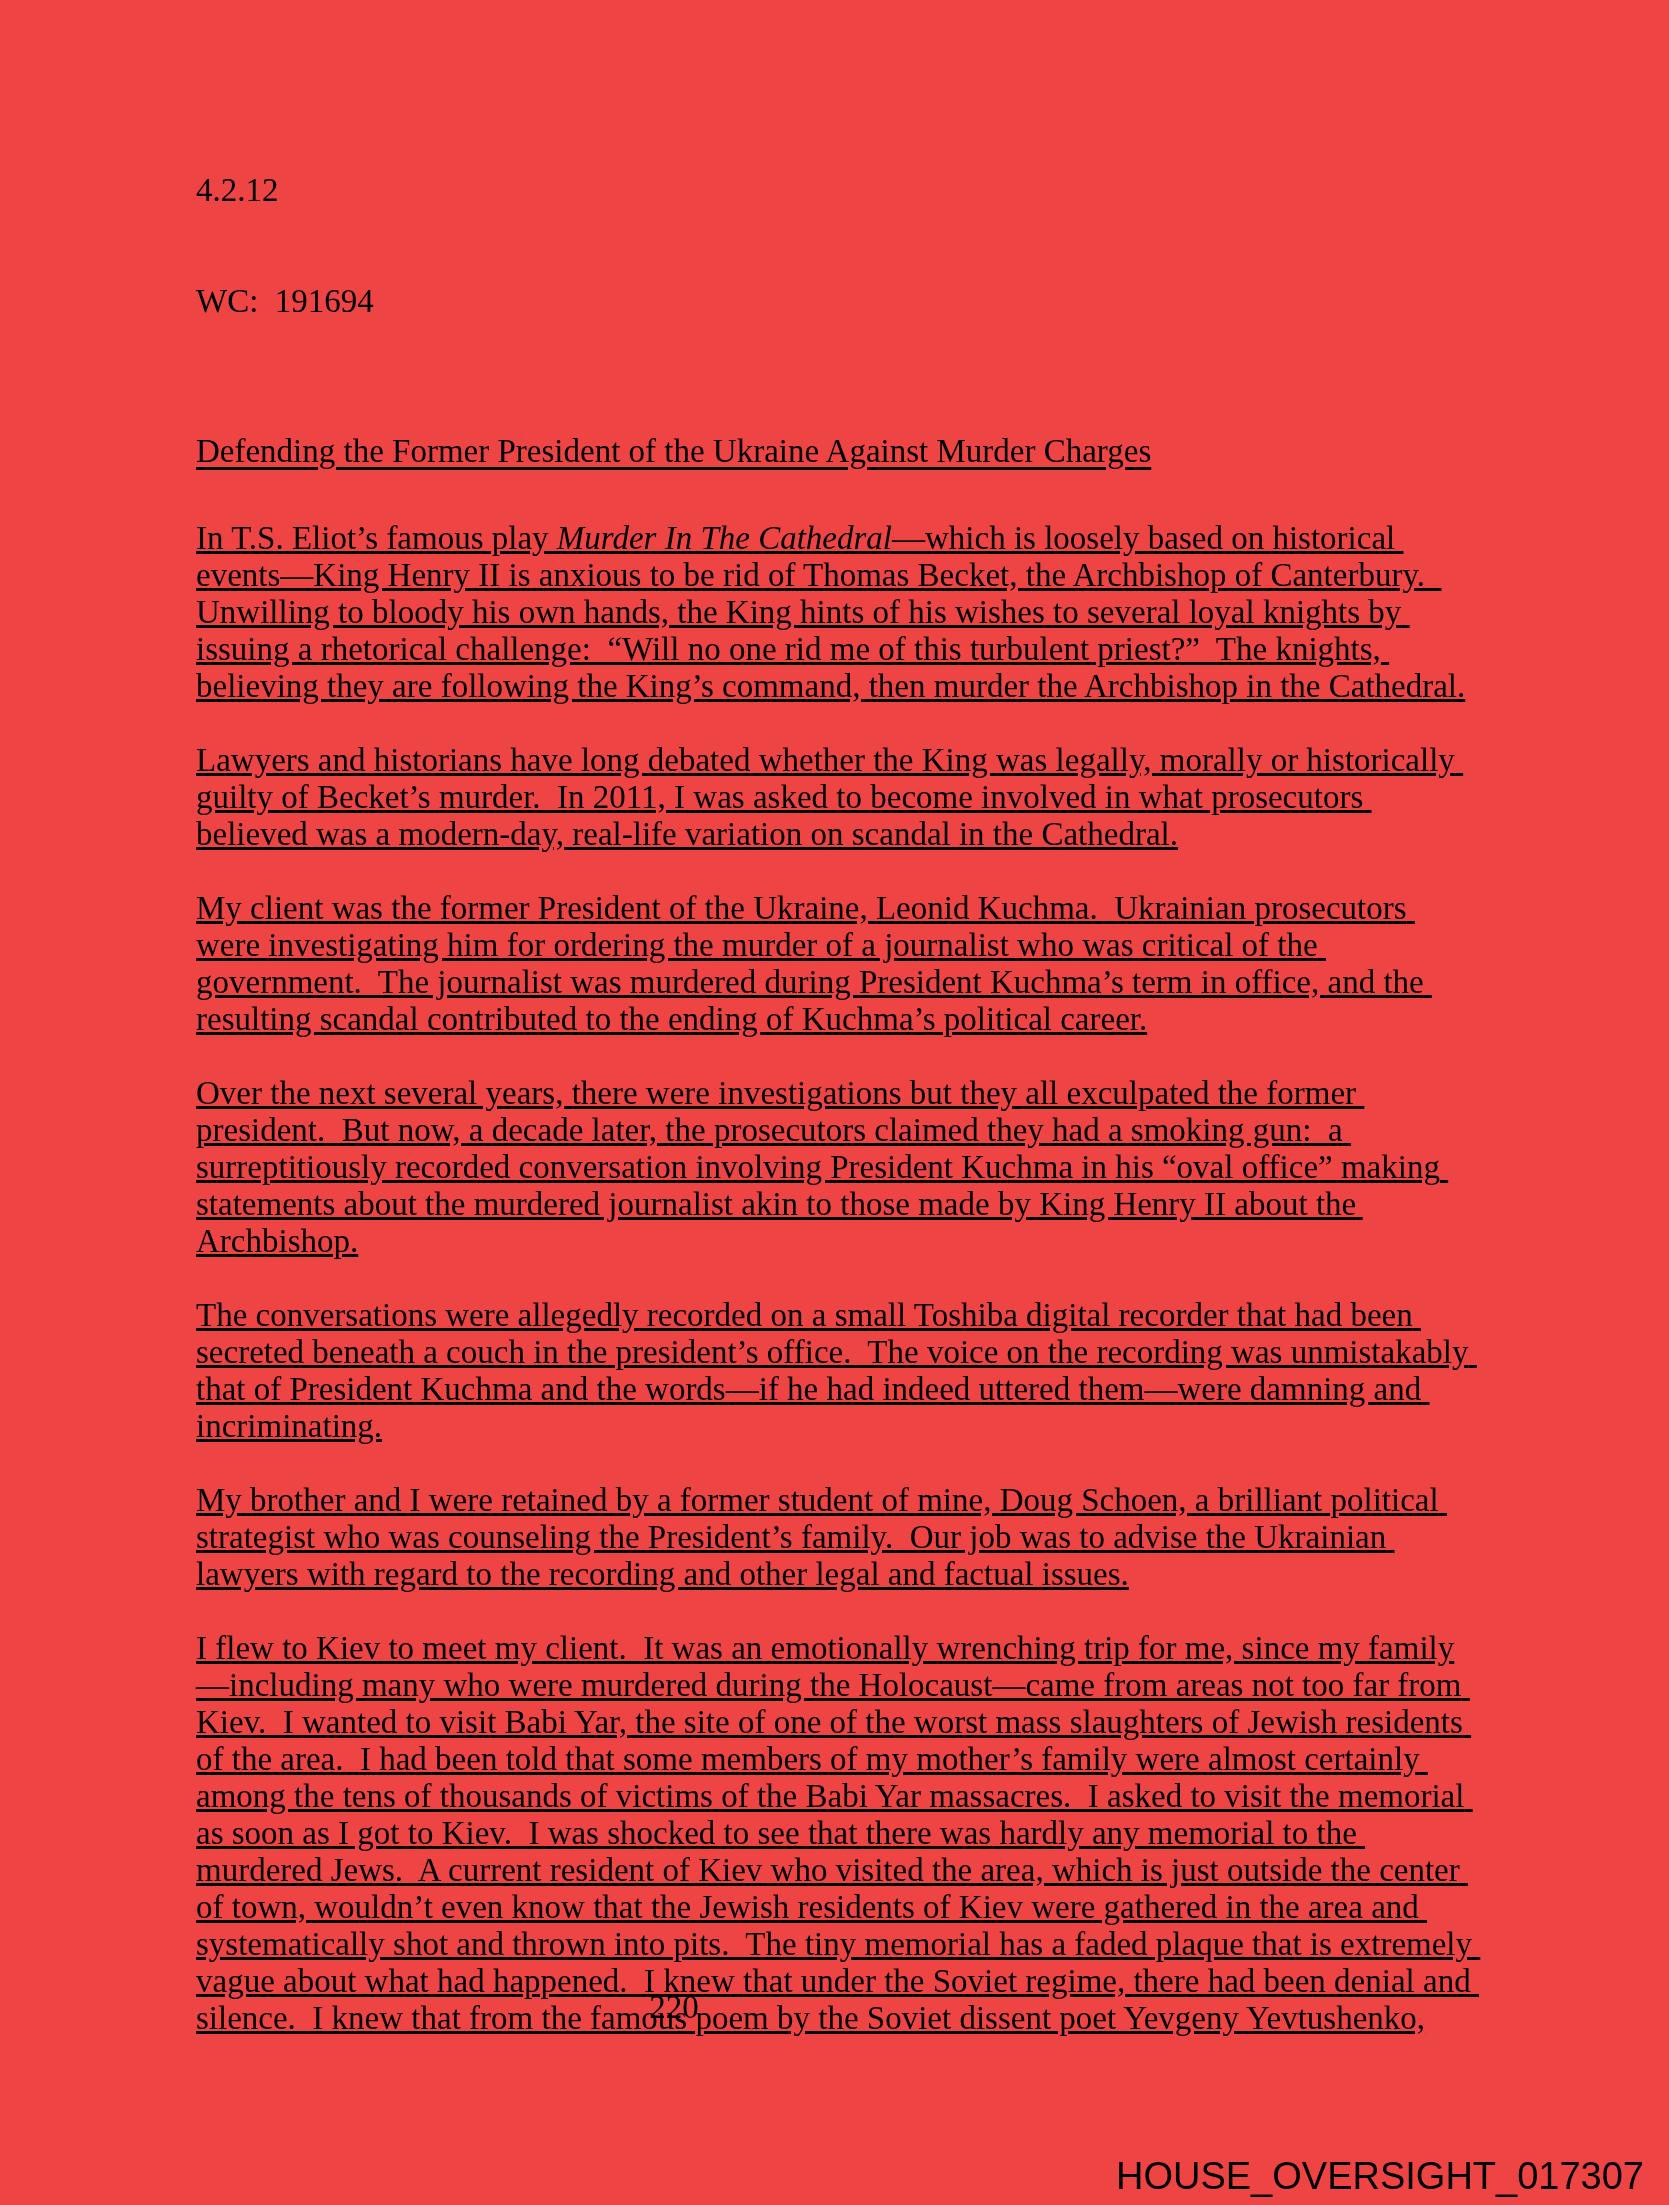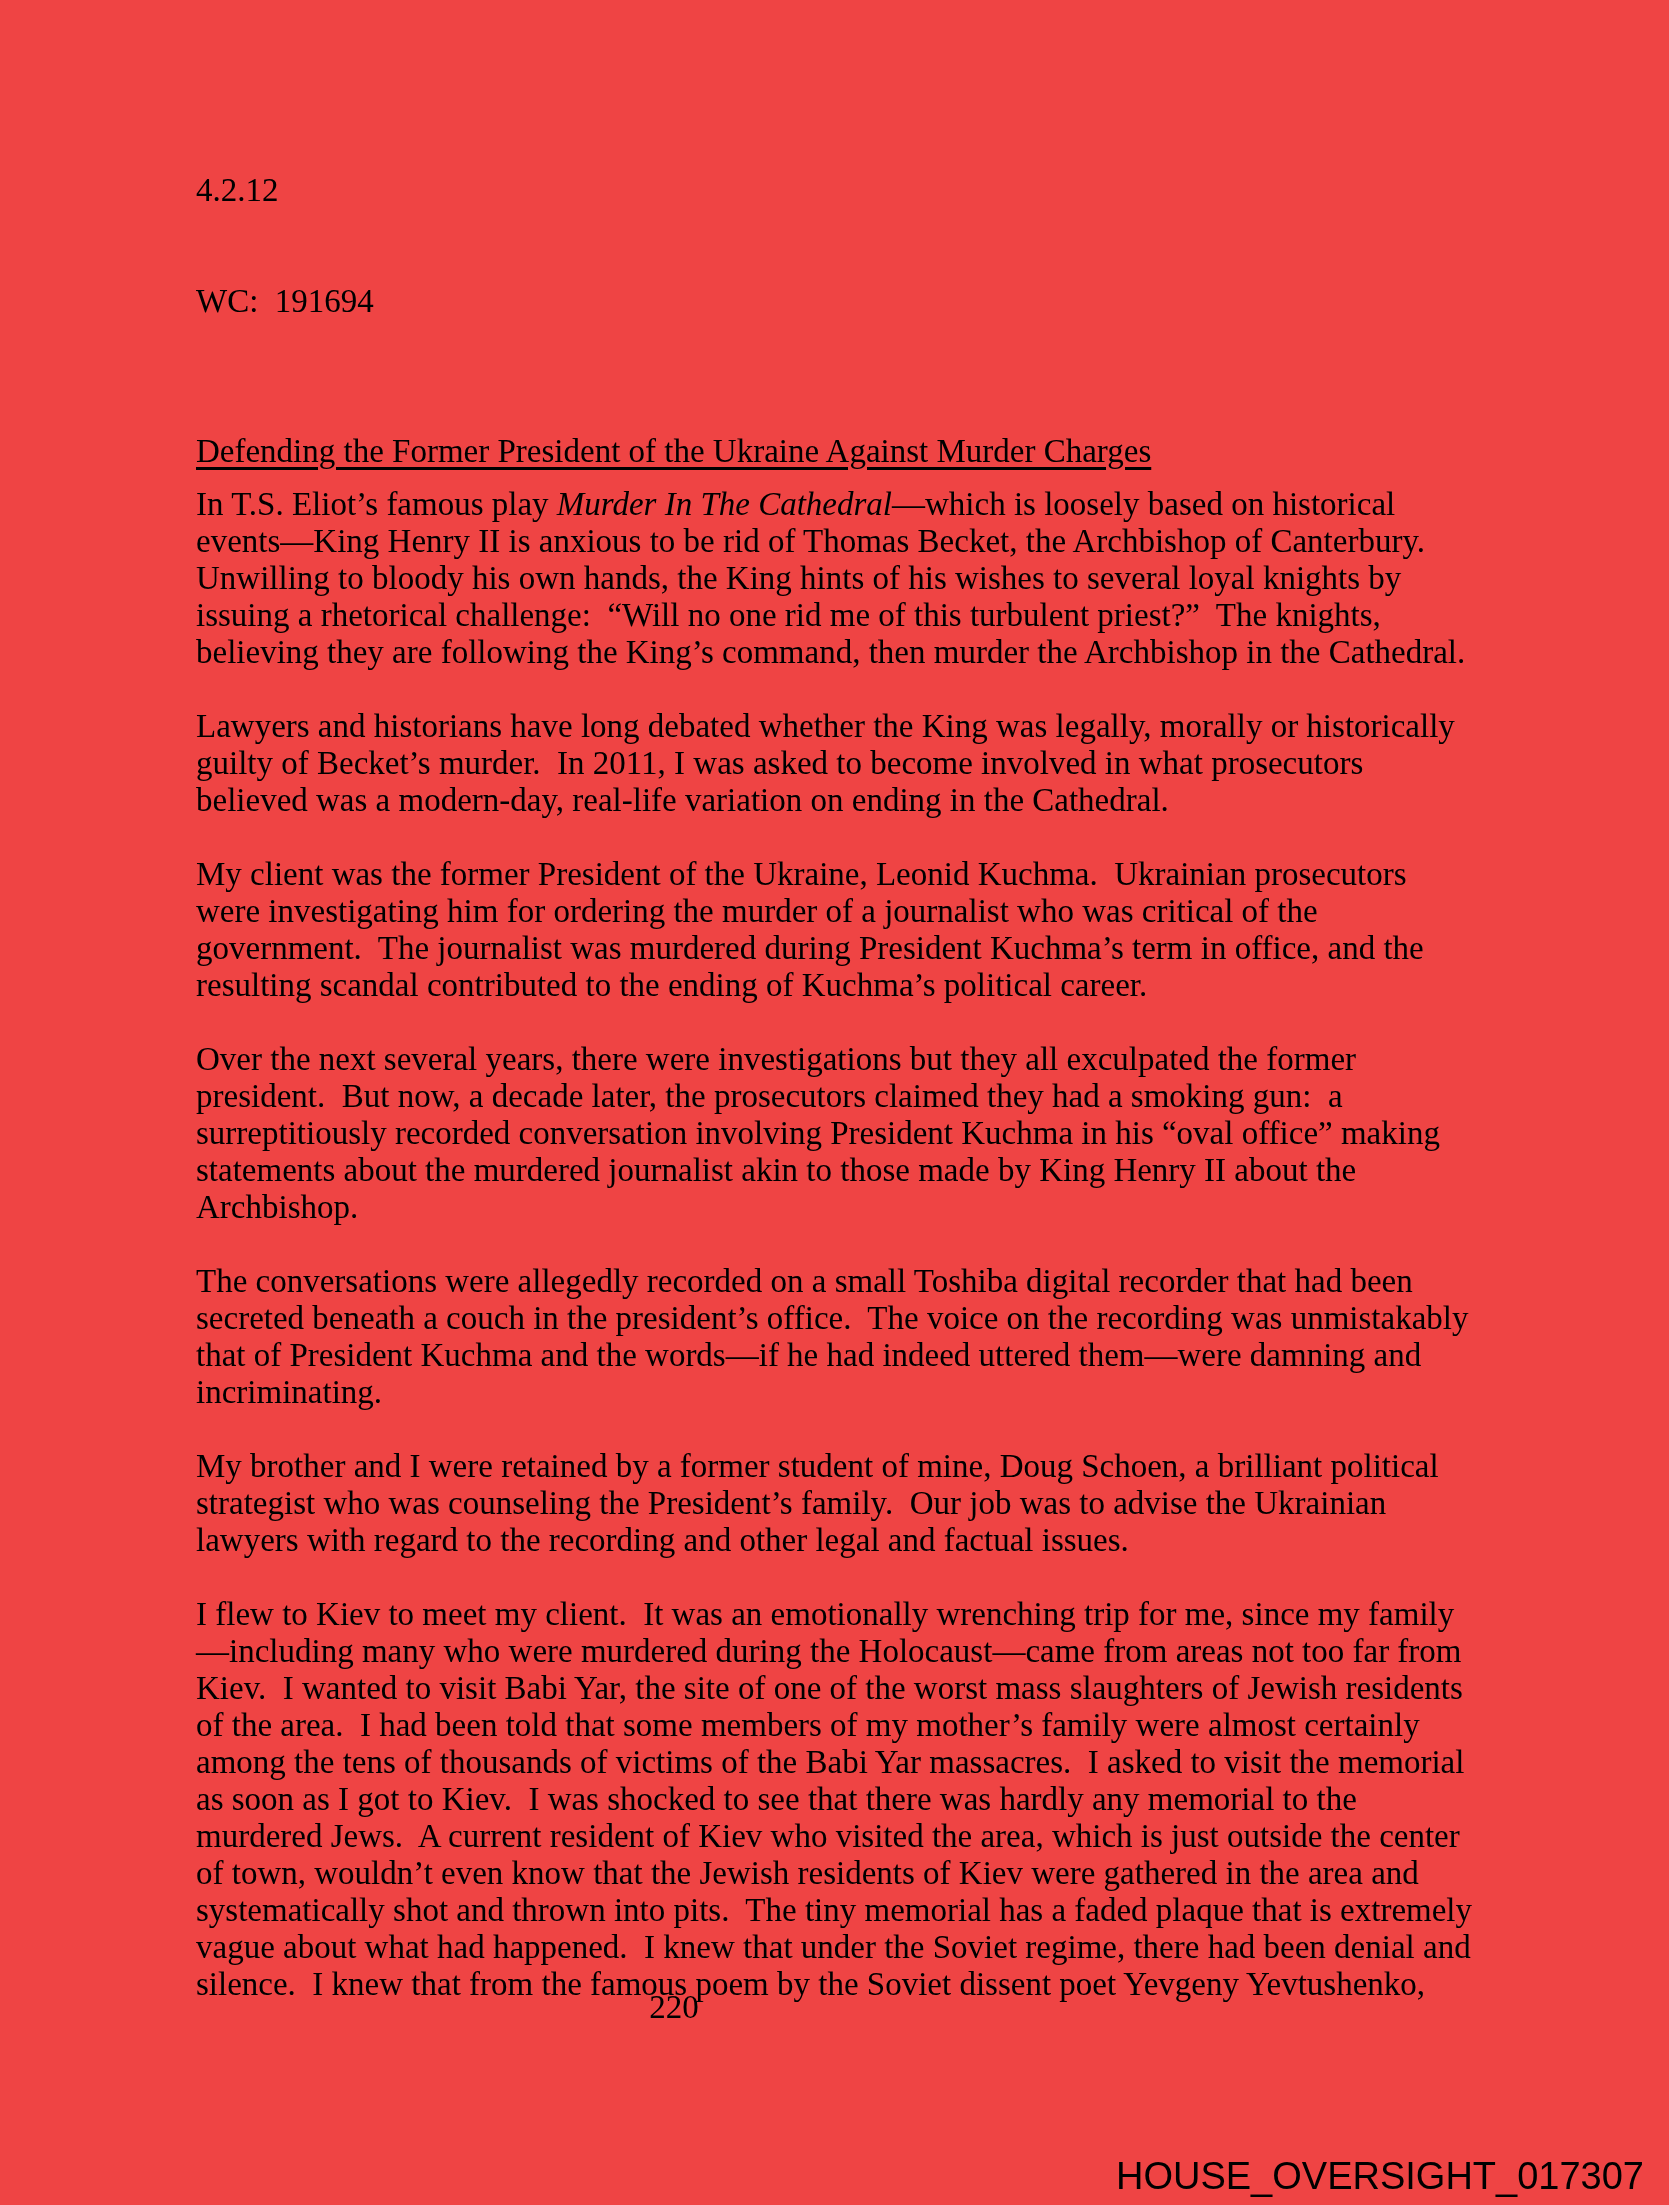--- a/index.html
+++ b/index.html
@@ -29,21 +29,22 @@
   }
   .doc-title {
     margin-top: 39px;
     font-size: 33px;
     line-height: 37px;
     text-align: left;
     text-decoration: underline;
     text-underline-offset: 4.6px;
   }
   .paragraphs {
-    margin-top: 16px;
+    margin-top: 50px;
+    text-decoration: underline;
   }
   .paragraphs p {
     margin: 0 0 37px 0;
     font-size: 33px;
     line-height: 37px;
     white-space: pre-wrap;
   }
   .paragraphs p em {
     font-style: italic;
   }
@@ -72,21 +73,21 @@
 
 <div class="page">
   <div class="content">
     <div class="doc-header">
       <div>4.2.12</div>
       <div>WC:  191694</div>
     </div>
     <div class="doc-title">Defending the Former President of the Ukraine Against Murder Charges</div>
     <div class="paragraphs" id="paragraphs">
         <p><span>In T.S. Eliot’s famous play </span><em>Murder In The Cathedral</em><span>—which is loosely based on historical events—King Henry II is anxious to be rid of Thomas Becket, the Archbishop of Canterbury.  Unwilling to bloody his own hands, the King hints of his wishes to several loyal knights by issuing a rhetorical challenge:  “Will no one rid me of this turbulent priest?”  The knights, believing they are following the King’s command, then murder the Archbishop in the Cathedral.</span></p>
-        <p><span>Lawyers and historians have long debated whether the King was legally, morally or historically guilty of Becket’s murder.  In 2011, I was asked to become involved in what prosecutors believed was a modern-day, real-life variation on ending in the Cathedral.</span></p>
+        <p><span>Lawyers and historians have long debated whether the King was legally, morally or historically guilty of Becket’s murder.  In 2011, I was asked to become involved in what prosecutors believed was a modern-day, real-life variation on scandal in the Cathedral.</span></p>
         <p><span>My client was the former President of the Ukraine, Leonid Kuchma.  Ukrainian prosecutors were investigating him for ordering the murder of a journalist who was critical of the government.  The journalist was murdered during President Kuchma’s term in office, and the resulting scandal contributed to the ending of Kuchma’s political career.</span></p>
         <p><span>Over the next several years, there were investigations but they all exculpated the former president.  But now, a decade later, the prosecutors claimed they had a smoking gun:  a surreptitiously recorded conversation involving President Kuchma in his “oval office” making statements about the murdered journalist akin to those made by King Henry II about the Archbishop.</span></p>
         <p><span>The conversations were allegedly recorded on a small Toshiba digital recorder that had been secreted beneath a couch in the president’s office.  The voice on the recording was unmistakably that of President Kuchma and the words—if he had indeed uttered them—were damning and incriminating.</span></p>
         <p><span>My brother and I were retained by a former student of mine, Doug Schoen, a brilliant political strategist who was counseling the President’s family.  Our job was to advise the Ukrainian lawyers with regard to the recording and other legal and factual issues.</span></p>
         <p><span>I flew to Kiev to meet my client.  It was an emotionally wrenching trip for me, since my family—including many who were murdered during the Holocaust—came from areas not too far from Kiev.  I wanted to visit Babi Yar, the site of one of the worst mass slaughters of Jewish residents of the area.  I had been told that some members of my mother’s family were almost certainly among the tens of thousands of victims of the Babi Yar massacres.  I asked to visit the memorial as soon as I got to Kiev.  I was shocked to see that there was hardly any memorial to the murdered Jews.  A current resident of Kiev who visited the area, which is just outside the center of town, wouldn’t even know that the Jewish residents of Kiev were gathered in the area and systematically shot and thrown into pits.  The tiny memorial has a faded plaque that is extremely vague about what had happened.  I knew that under the Soviet regime, there had been denial and silence.  I knew that from the famous poem by the Soviet dissent poet Yevgeny Yevtushenko,</span></p>
       </div>
   </div>
   <div class="page-number">220</div>
   <div class="bates-stamp">HOUSE_OVERSIGHT_017307</div>
 </div>

